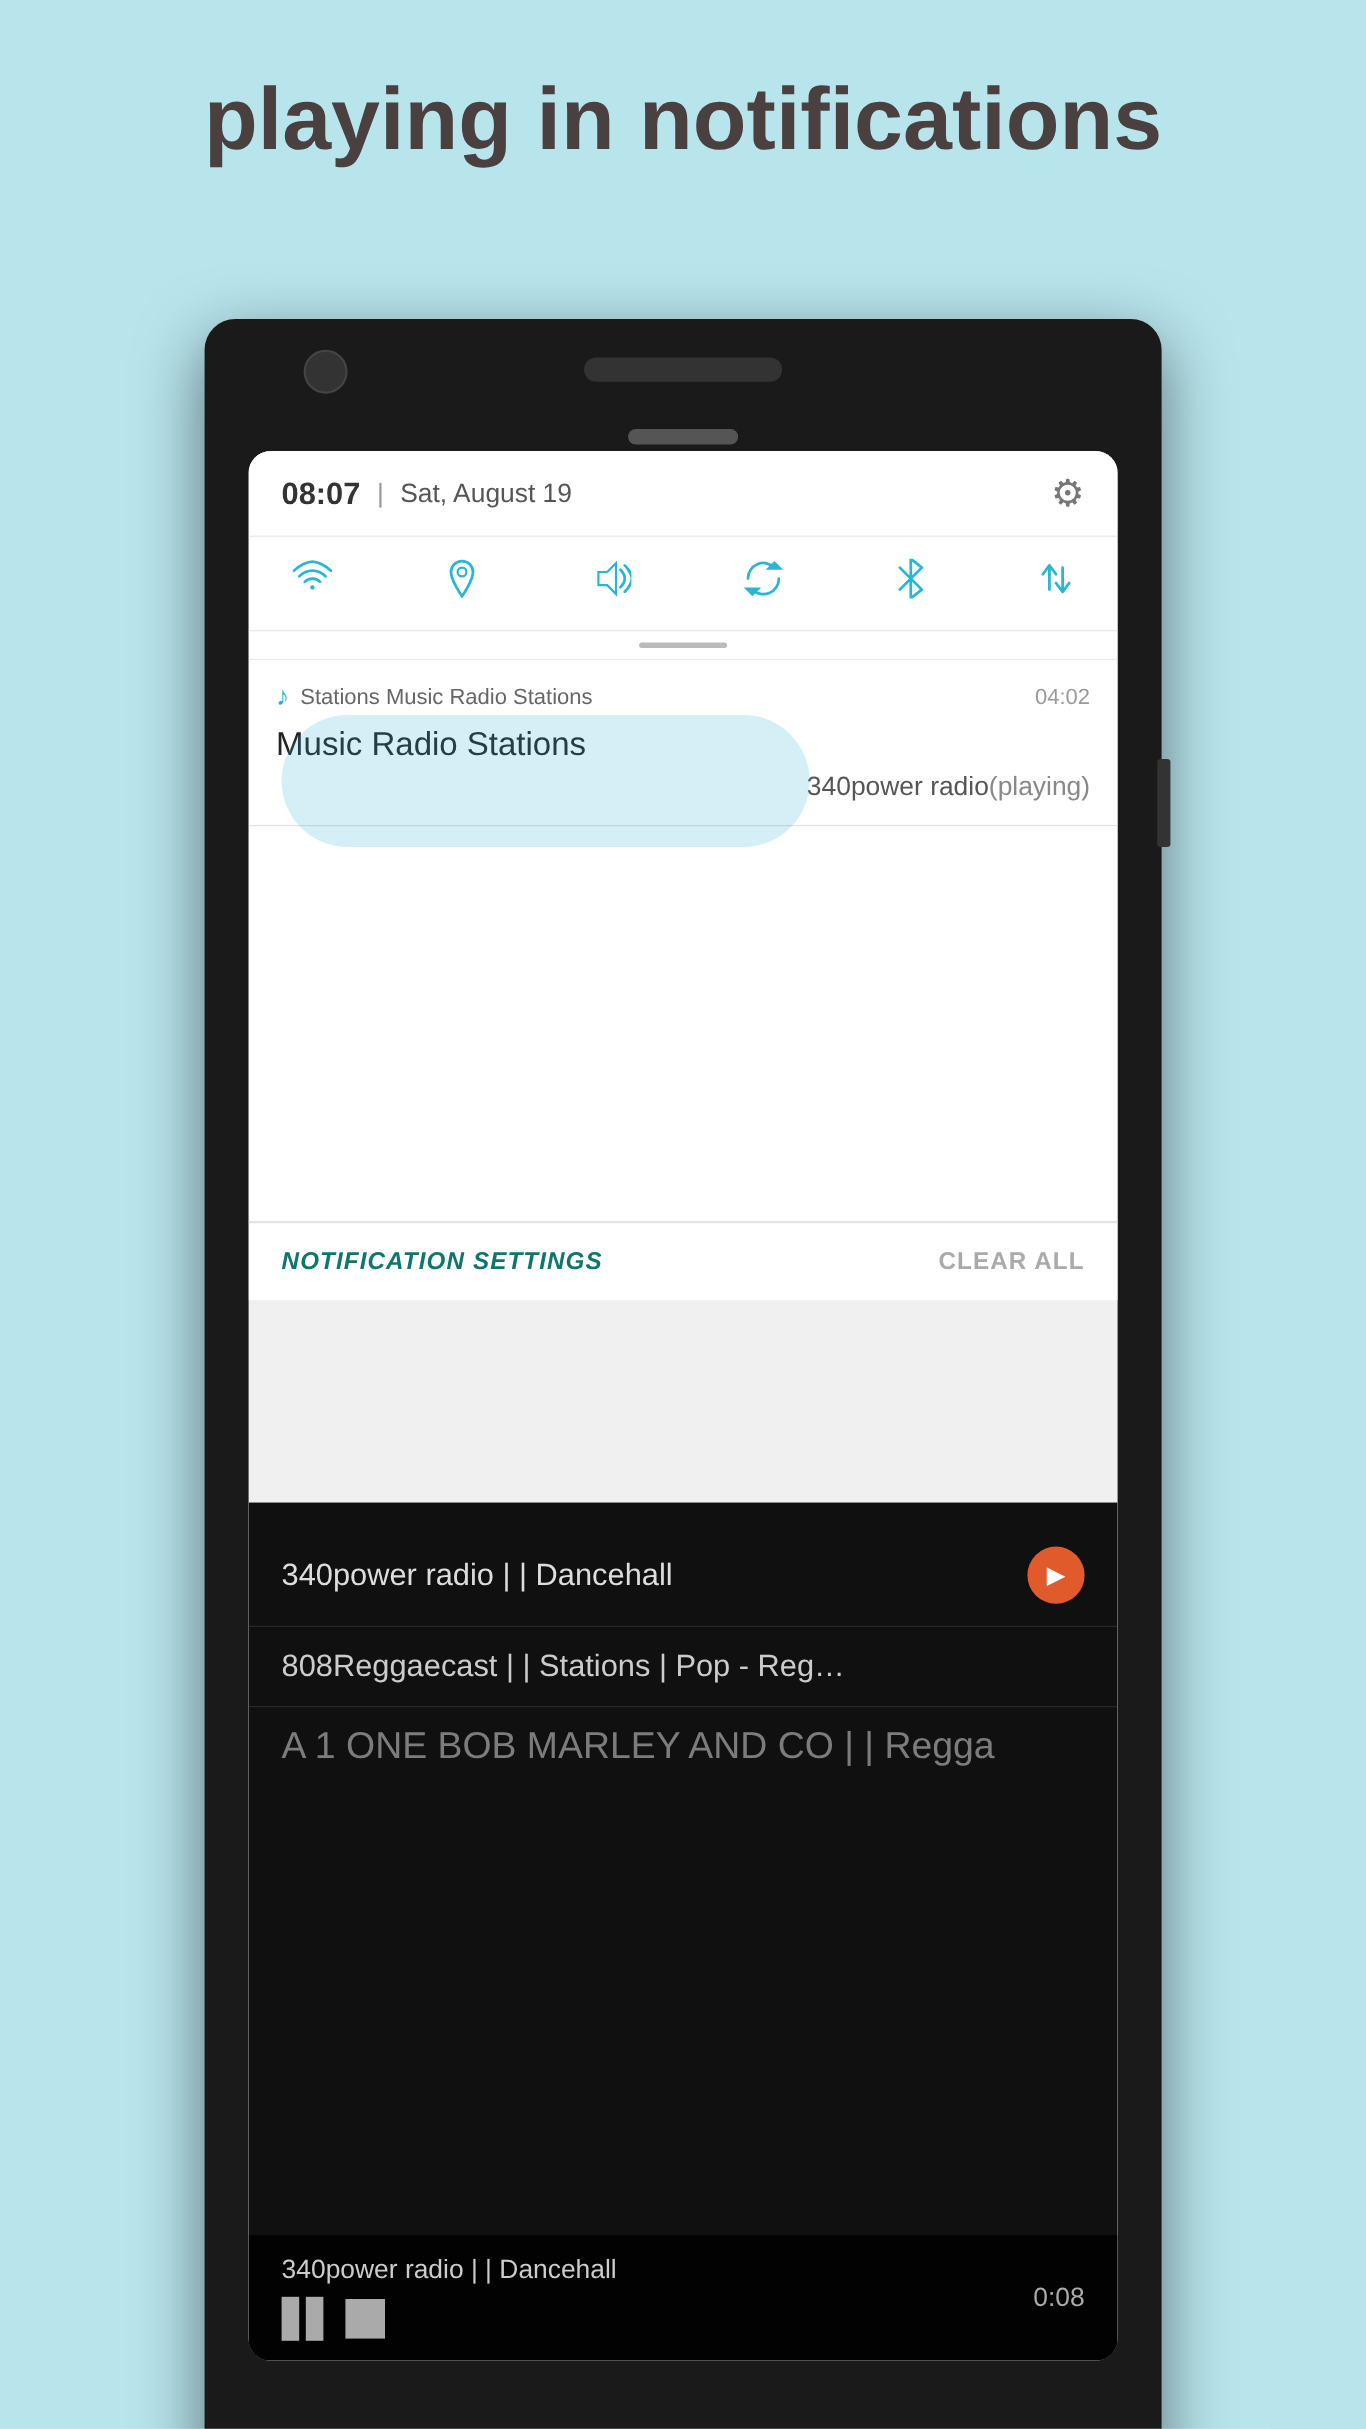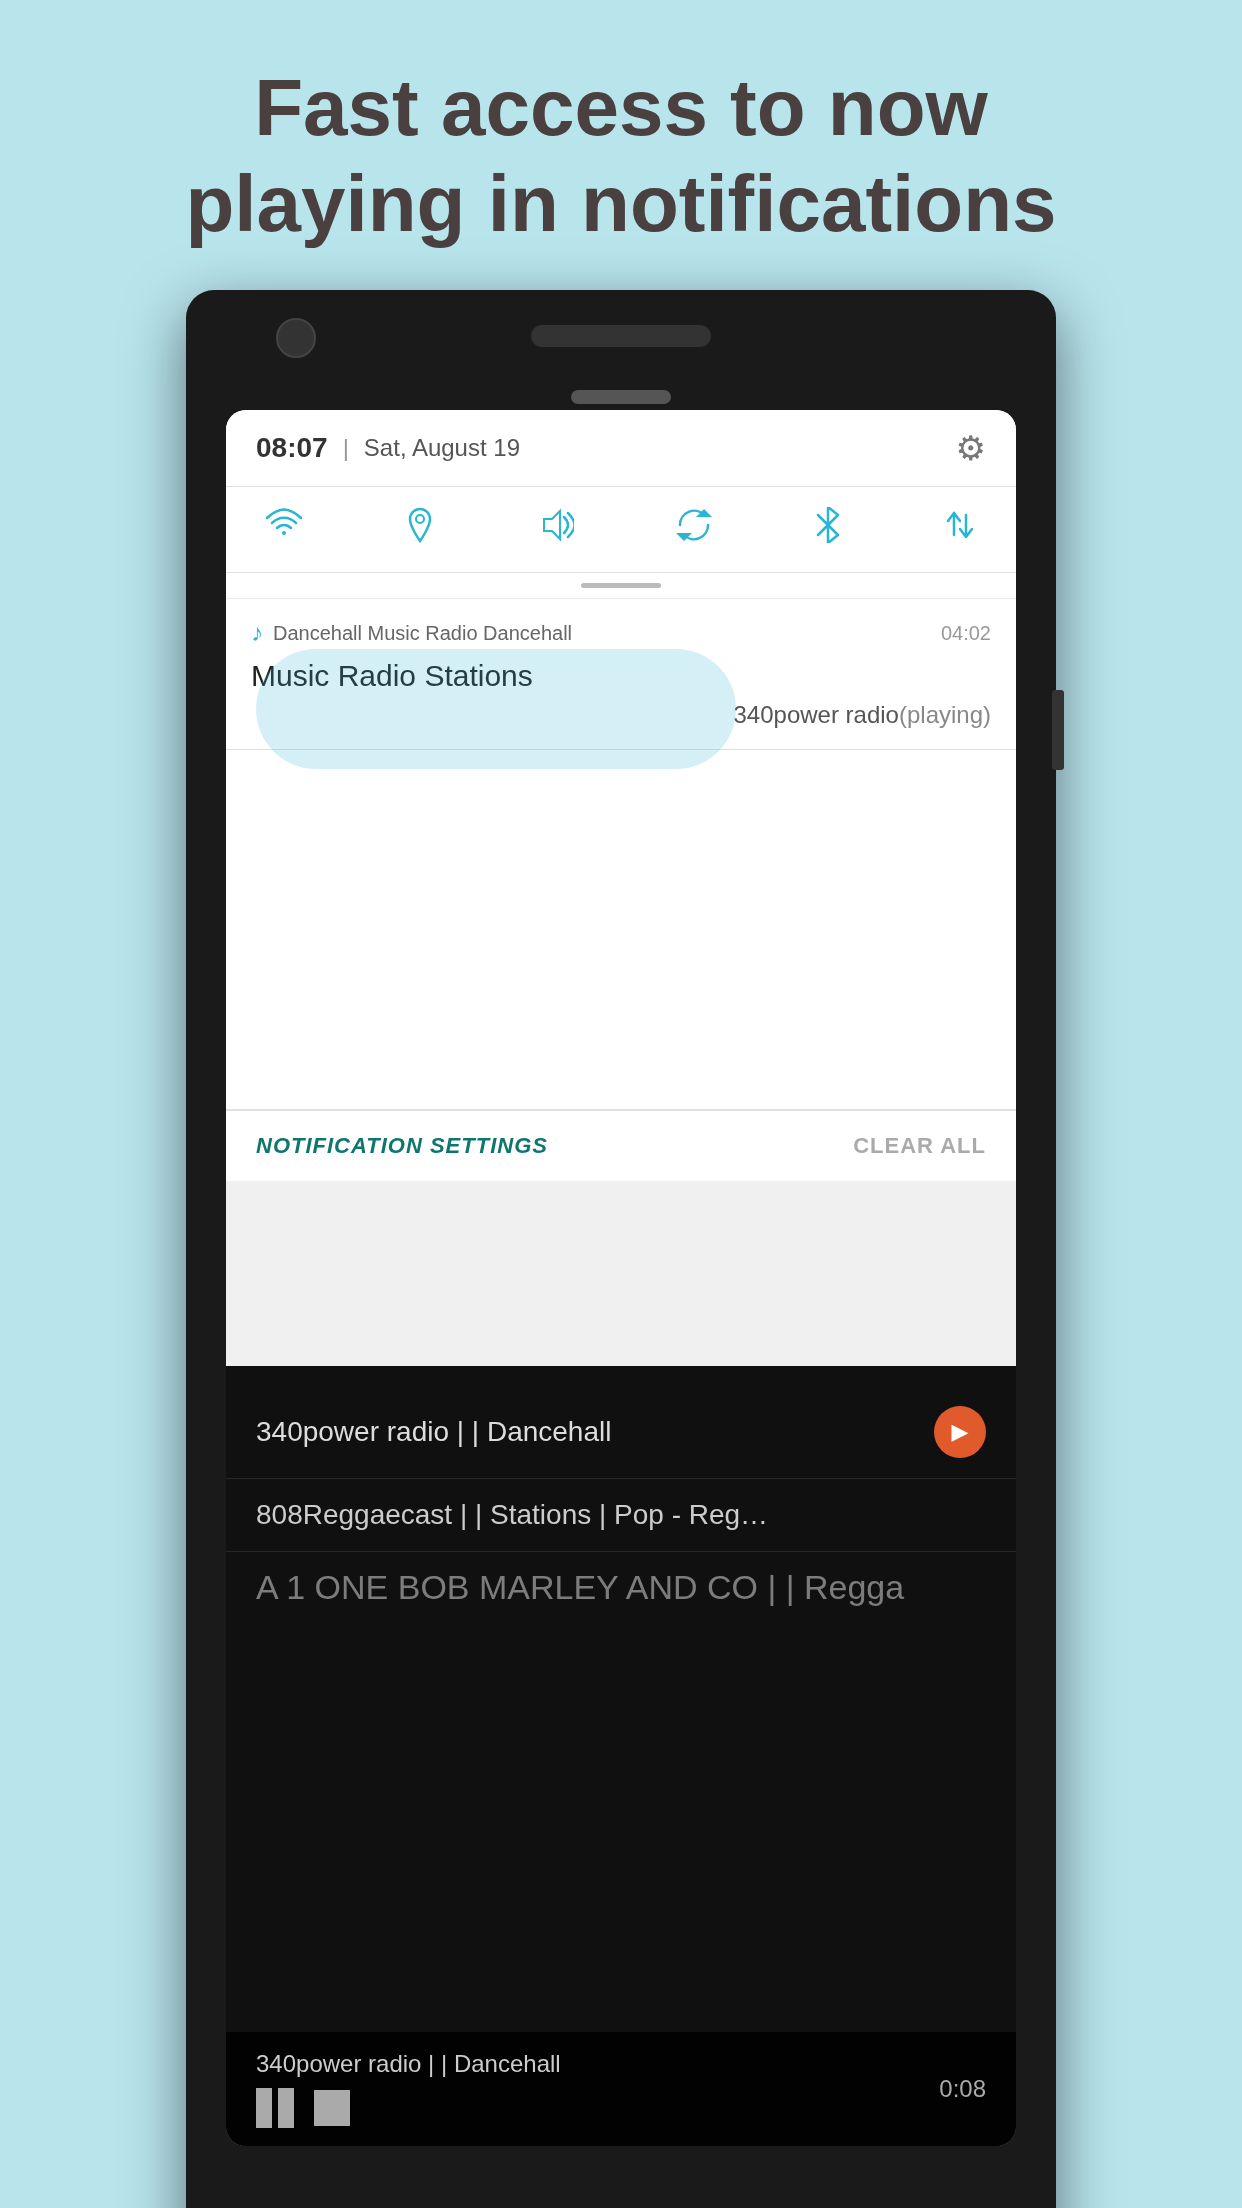--- a/index.html
+++ b/index.html
@@ -362,21 +362,20 @@
       color: #aaa;
       font-size: 34px;
       padding: 16px 30px;
       opacity: 0.7;
     }
   </style>
 </head>
 <body>
 
 <div class="header-text">
-  <div>Fast access to now</div>
   <div>playing in notifications</div>
 </div>
 
 <div class="phone-frame">
   <div class="phone-camera"></div>
   <div class="phone-speaker"></div>
   <div class="phone-home-btn"></div>
   <div class="phone-side-btn-right"></div>
 
   <div class="phone-screen">
@@ -440,21 +439,21 @@
     </div>
 
     <div class="drag-handle">
       <div class="drag-line"></div>
     </div>
 
     <div class="notification-card">
       <div class="notif-highlight"></div>
       <div class="notif-header">
         <span class="notif-app-icon">♪</span>
-        <span class="notif-app-name">Dancehall Music Radio Dancehall</span>
+        <span class="notif-app-name">Stations Music Radio Stations</span>
         <span class="notif-time">04:02</span>
       </div>
       <div class="notif-title">Music Radio Stations</div>
       <div class="notif-subtitle">
         <span>340power radio</span>
         <span class="notif-playing">(playing)</span>
       </div>
     </div>
 
     <div class="notif-empty-area"></div>

